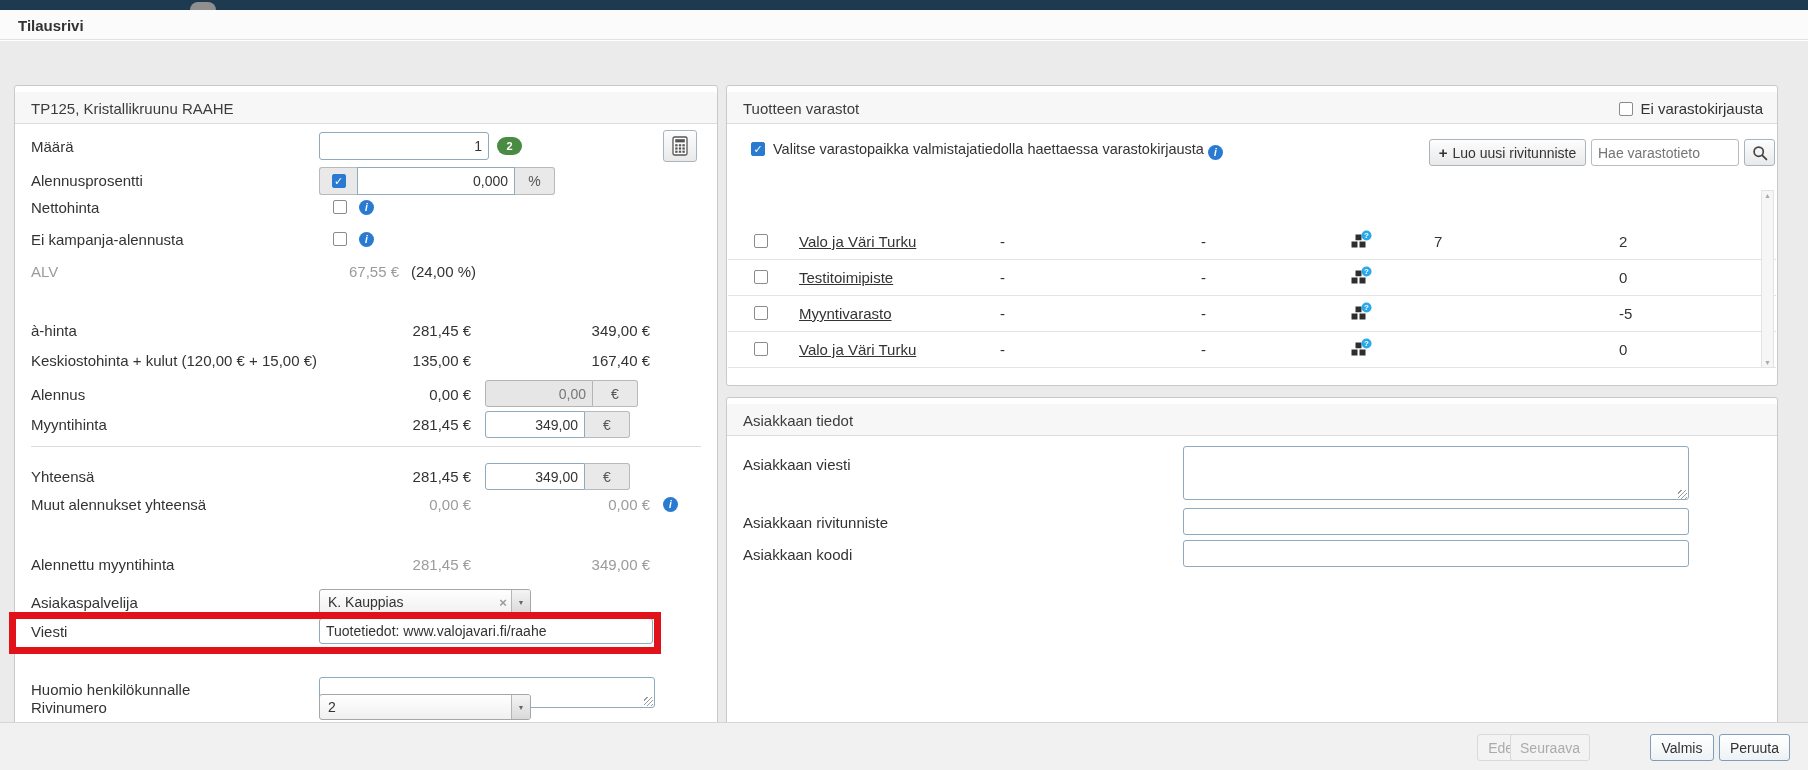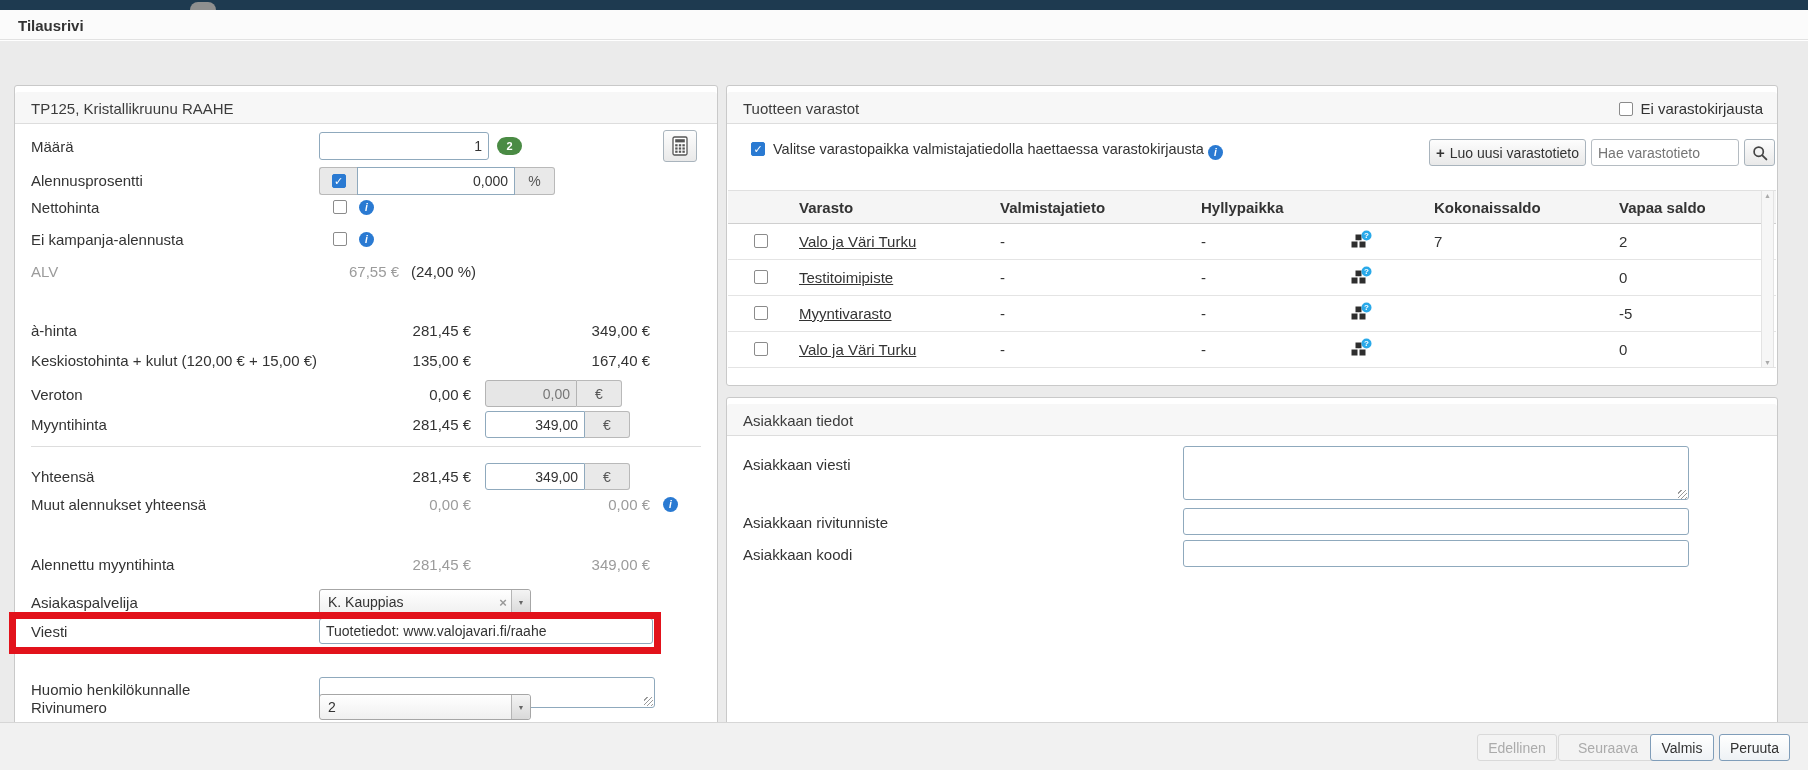--- a/index.html
+++ b/index.html
@@ -199,24 +199,24 @@
         <span class="v2">349,00 €</span>
       </div>
 
       <div class="row" style="top:266px;height:20px;">
         <span class="lbl">Keskiostohinta + kulut (120,00 € + 15,00 €)</span>
         <span class="v1">135,00 €</span>
         <span class="v2">167,40 €</span>
       </div>
 
       <div class="row" style="top:296px;height:28px;">
-        <span class="lbl" style="top:4px;">Veroton</span>
+        <span class="lbl" style="top:4px;">Alennus</span>
         <span class="v1" style="top:4px;">0,00 €</span>
         <div class="grp" style="left:470px;top:-2px;height:27px;">
-          <input class="num" style="width: 92px; height: 27px; padding-left: 36px;" disabled="" value="0,00">
+          <input class="num" style="width: 108px; height: 27px; padding-left: 36px;" disabled="" value="0,00">
           <span class="addon" style="width:45px;">€</span>
         </div>
       </div>
 
       <div class="row" style="top:326px;height:28px;">
         <span class="lbl" style="top:4px;">Myyntihinta</span>
         <span class="v1" style="top:4px;">281,45 €</span>
         <div class="grp" style="left:470px;top:-1px;height:27px;">
           <input class="num" style="width: 100px; height: 27px;" value="349,00">
           <span class="addon" style="width:45px;">€</span>
@@ -289,38 +289,31 @@
         </span>
       </div>
 
       <div class="row" style="top:44px;height:40px;">
         <span class="cb checked" style="position:absolute;left:24px;top:12px;">
           <span class="tick">✓</span>
         </span>
         <span class="toolbar-lbl" style="left:46px;top:11px;"><span>Valitse varastopaikka valmistajatiedolla haettaessa varastokirjausta</span>&nbsp;<span class="info">i</span></span>
         <button class="btn" style="position:absolute;left:702px;top:9px;width:157px;height:27px;">
           <span class="plus">+</span>
-          <span>Luo uusi varastotieto</span>
+          <span>Luo uusi rivitunniste</span>
         </button>
         <input style="position: absolute; left: 864px; top: 9px; width: 148px; height: 27px; border-color: rgb(181, 188, 194);" placeholder="Hae varastotieto">
         <button class="btn" style="position:absolute;left:1017px;top:9px;width:31px;height:27px;">
           <svg width="16" height="16" viewBox="0 0 16 16">
             <circle cx="6.7" cy="6.7" r="4.6" fill="none" stroke="#444" stroke-width="1.7"></circle>
             <line x1="10.3" y1="10.3" x2="14.4" y2="14.4" stroke="#444" stroke-width="1.9" stroke-linecap="round"></line>
           </svg>
         </button>
       </div>
 
-      <div class="tbl-head">
-        <span class="c-var">Varasto</span>
-        <span class="c-valm">Valmistajatieto</span>
-        <span class="c-hyl">Hyllypaikka</span>
-        <span class="c-kok">Kokonaissaldo</span>
-        <span class="c-vap">Vapaa saldo</span>
-      </div>
 
       <div class="tbl-row" style="top:138px;">
         <span class="cb c-cb"></span>
         <a class="wh-link c-var">Valo ja Väri Turku</a>
         <span class="c-valm">-</span>
         <span class="c-hyl">-</span>
         <span class="c-ico">
           <svg width="25" height="22" viewBox="0 0 25 22">
             <rect x="7" y="4" width="7" height="7" fill="#2e2e2e" stroke="#fff" stroke-width="1"></rect>
             <rect x="3" y="11" width="7" height="7" fill="#2e2e2e" stroke="#fff" stroke-width="1"></rect>
@@ -414,21 +407,21 @@
         <input style="position: absolute; left: 456px; top: 0px; width: 506px; height: 27px;">
       </div>
     </div>
 
   </div>
 
   <div class="footer">
     <button class="btn btn-dis f-btn" style="left:1477px;width:80px;" disabled="">
         <span>Edellinen</span>
       </button>
-    <button class="btn btn-dis f-btn" style="left:1558px;width:100px;text-align:right;" disabled="">
+    <button class="btn btn-dis f-btn" style="left:1510px;width:80px;text-align:right;" disabled="">
         <span>Seuraava</span>
       </button>
     <button class="btn primary f-btn" style="left:1650px;width:64px;">
         <span>Valmis</span>
       </button>
     <button class="btn primary f-btn" style="left:1719px;width:71px;">
         <span>Peruuta</span>
       </button>
   </div>
 

